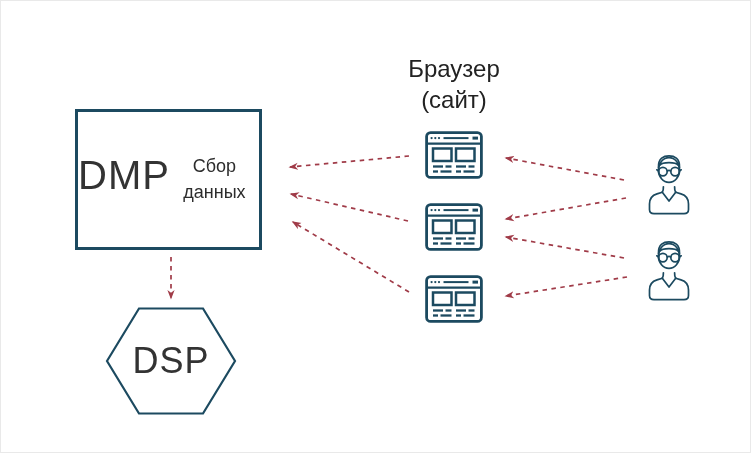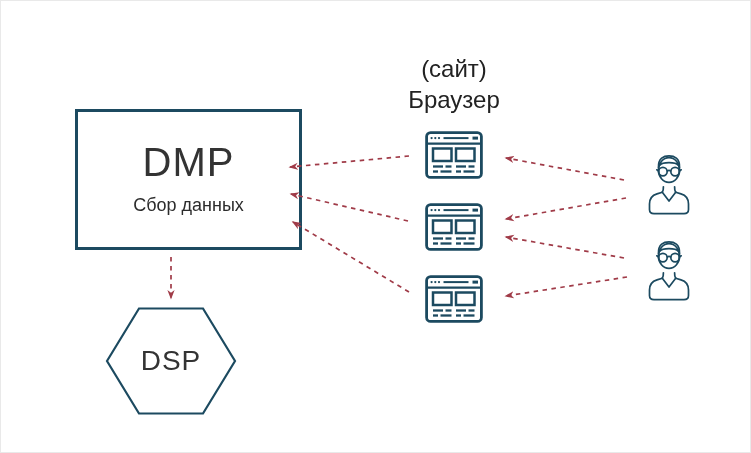--- a/index.html
+++ b/index.html
@@ -13,42 +13,42 @@
     position:relative;
     width:751px;height:453px;
     background:#ffffff;
     border:1px solid #e9e9e9;
     box-sizing:border-box;
     font-family:"Liberation Sans", sans-serif;
     overflow:hidden;
   }
   
   .dmp-box{
-    position:absolute;left:74px;top:108px;width:227px;height:141px;
+    position:absolute;left:74px;top:108px;width:187px;height:141px;
     border:3px solid var(--outline-blue);
     box-sizing:border-box;
-    display:flex;flex-direction:column;align-items:center;justify-content:center;
+    display:flex;flex-direction:row;align-items:center;justify-content:center;
     background:#fff;
   }
   .dmp-title{
     font-size:40px;font-weight:500;color:var(--text-primary);
     letter-spacing:1px;line-height:1.05;margin-bottom:10px;
   }
   .dmp-subtitle{
-    font-size:18px;color:#2c2c2c;text-align:left;line-height:1.4;
+    font-size:18px;color:#2c2c2c;text-align:center;line-height:1.4;
   }
   
   .dsp-wrap{
     position:absolute;left:103px;top:305px;width:134px;height:110px;
   }
   .dsp-wrap svg{position:absolute;left:0;top:0;}
   .dsp-label{
     position:absolute;left:0;top:0;width:134px;height:110px;
     display:flex;align-items:center;justify-content:center;
-    font-size:28px;font-weight:500;color:var(--text-primary);letter-spacing:1px;
+    font-size:36px;font-weight:500;color:var(--text-primary);letter-spacing:1px;
   }
   
   .browser-heading{
     position:absolute;left:378px;top:52px;width:150px;
     text-align:center;color:var(--text-heading);
     font-size:24px;line-height:1.3;
   }
   
   .browser-icon{position:absolute;width:58px;height:48px;left:424px;}
   .browser-icon.b1{top:130px;}
@@ -81,22 +81,22 @@
   </div>
 
   <div class="dsp-wrap">
     <svg width="134" height="110" viewBox="0 0 134 110">
       <polygon class="bs" stroke-width="2.2" points="3,55 35,2.5 99,2.5 131,55 99,107.5 35,107.5"></polygon>
     </svg>
     <div class="dsp-label">DSP</div>
   </div>
 
   <div class="browser-heading">
+    <div>Браузер</div>
     <div>(сайт)</div>
-    <div>Браузер</div>
   </div>
 
   <svg class="browser-icon b1" viewBox="0 0 58 48">
     <rect class="bs" stroke-width="2.8" x="1.6" y="1.6" width="54.8" height="44.8" rx="4"></rect>
     <line class="bs" stroke-width="2.2" x1="1.6" y1="12.6" x2="56.4" y2="12.6"></line>
     <circle class="bf" cx="6.6" cy="7.1" r="1.15"></circle>
     <circle class="bf" cx="10.3" cy="7.1" r="1.15"></circle>
     <circle class="bf" cx="14" cy="7.1" r="1.15"></circle>
     <line class="bs" stroke-width="2" x1="18.5" y1="7.1" x2="43.5" y2="7.1"></line>
     <line class="bs" stroke-width="3" x1="47.5" y1="7.1" x2="53" y2="7.1"></line>

